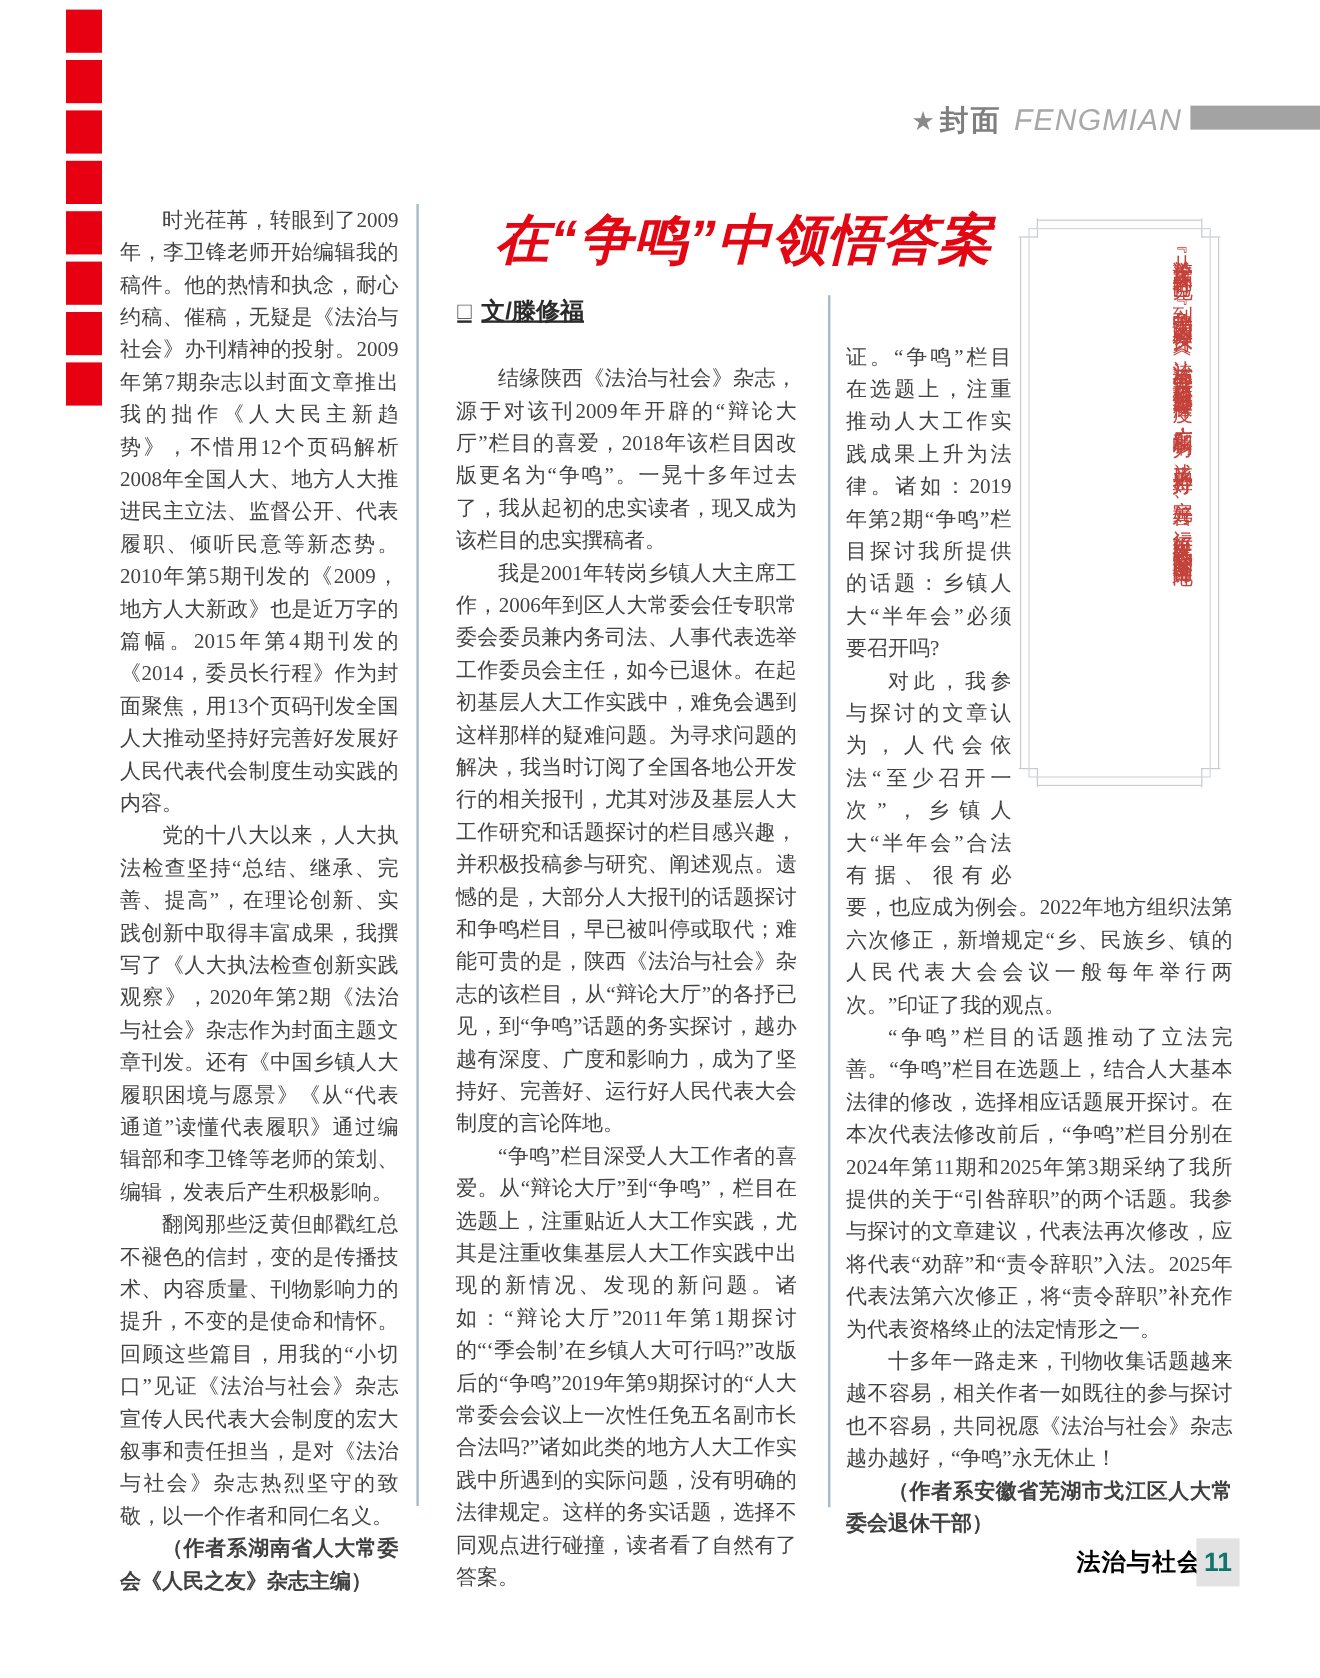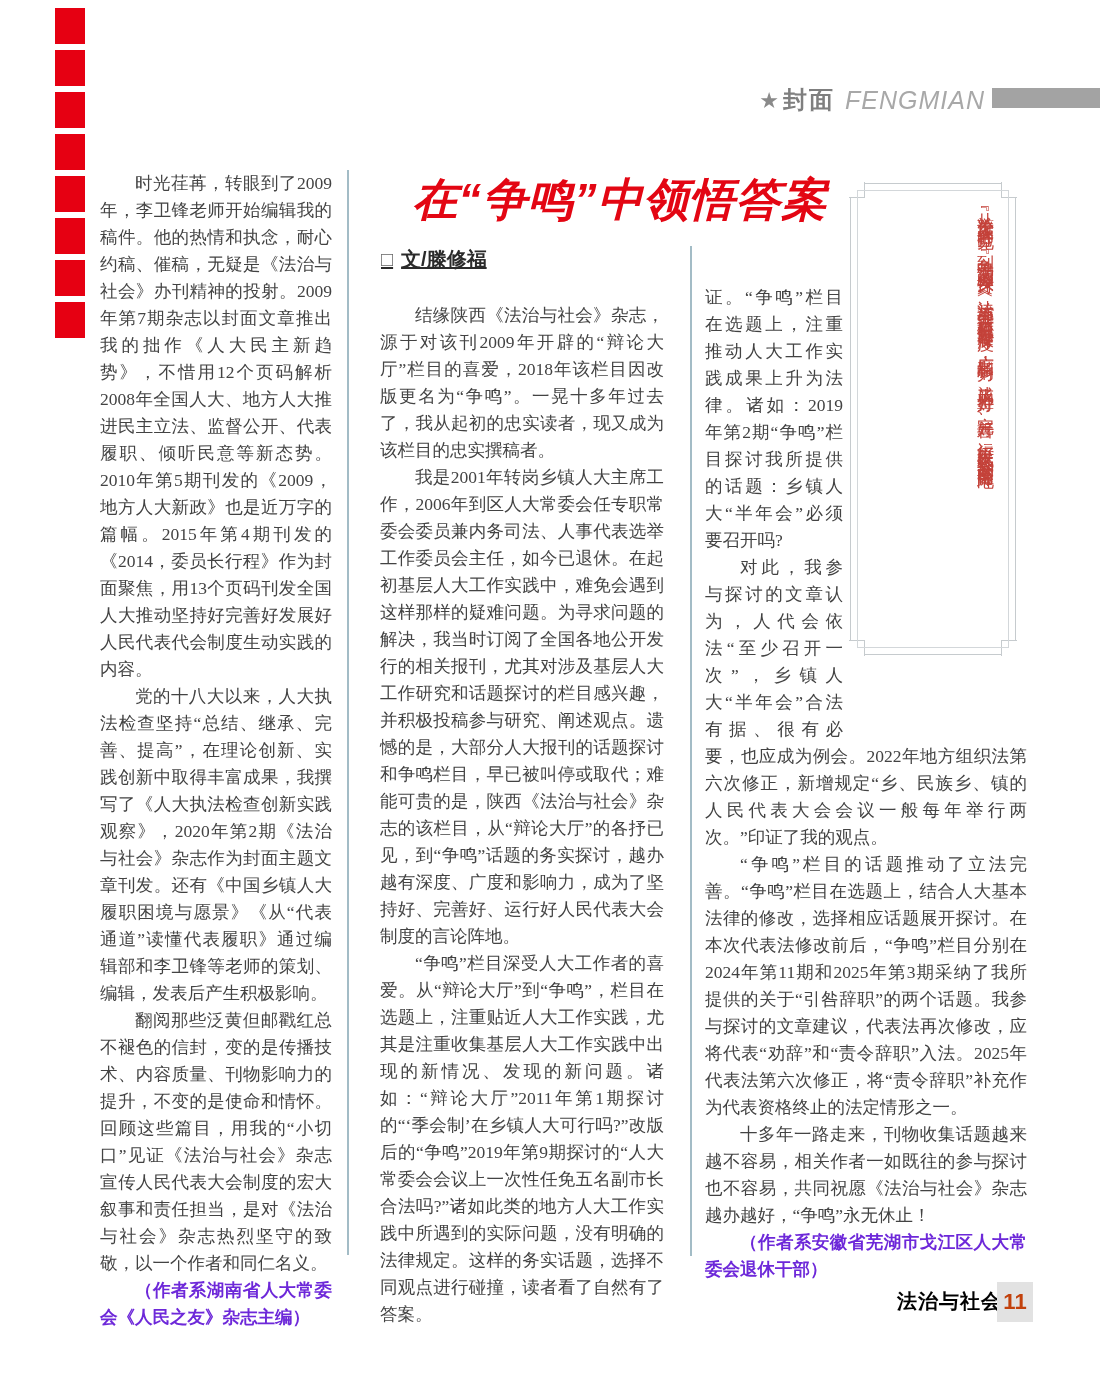--- a/index.html
+++ b/index.html
@@ -22,21 +22,21 @@
   .author{position:absolute;left:381px;top:246px;font-family:"Liberation Sans",sans-serif;
           font-size:20px;font-weight:700;color:#2b2b2b;text-decoration:underline;}
   .author .sq{font-weight:400;color:#666;margin-right:8px;}
   
   .col{position:absolute;font-size:17.5px;line-height:27px;color:#434343;text-align:justify;}
   .col p{margin:0;text-align:justify;}
   .col p.ind{text-indent:2em;}
   .col-left{left:100px;top:170px;width:232px;}
   .col-mid{left:380px;top:302px;width:284px;}
   .col-right{left:705px;top:252px;width:322px;margin-top:32px;}
-  .byline{font-family:"Liberation Sans",sans-serif;font-weight:700;color:#6d28d9;text-indent:2em;}
+  .byline{font-family:"Liberation Sans",sans-serif;font-weight:700;color:#404040;text-indent:2em;}
   .divider{position:absolute;width:2px;background:#a3bcc6;}
   .d1{left:347px;top:170px;height:1085px;}
   .d2{left:690px;top:246px;height:1010px;}
   
   .quote-spacer{float:right;width:184px;height:436px;}
   .quote-box{position:absolute;left:850px;top:183px;width:166px;height:472px;background:#fff;}
   .frame-outer{position:absolute;inset:0;border:1px solid #c6cbce;}
   .frame-inner{position:absolute;inset:7px;border:1px solid #d3d7da;}
   .notch{position:absolute;width:15px;height:15px;background:#fff;}
   .notch.tl{left:-2px;top:-2px;border-right:1px solid #c6cbce;border-bottom:1px solid #c6cbce;}
@@ -46,21 +46,21 @@
   .quote-text{position:absolute;top:16px;bottom:16px;left:14px;right:14px;
       writing-mode:vertical-rl;color:#c4423a;font-size:17px;line-height:34px;
       letter-spacing:2px;font-family:"Liberation Serif",serif;}
   
   .footer{position:absolute;left:0;top:1282px;width:1100px;height:44px;
           font-family:"Liberation Sans",sans-serif;}
   .footer .journal{position:absolute;left:897px;top:6px;font-size:20px;font-weight:700;
                    color:#000000;letter-spacing:1px;}
   .footer .pagenum{position:absolute;left:997px;top:0;width:36px;height:40px;background:#e2e2e2;
                    display:flex;align-items:center;justify-content:center;
-                   font-size:22px;font-weight:600;color:#c2410c;}
+                   font-size:22px;font-weight:600;color:#0f766e;}
 </style>
 </head>
 <body>
 
 <div class="page">
 
   <div class="dashes">
     <div class="dash"></div>
     <div class="dash"></div>
     <div class="dash"></div>

